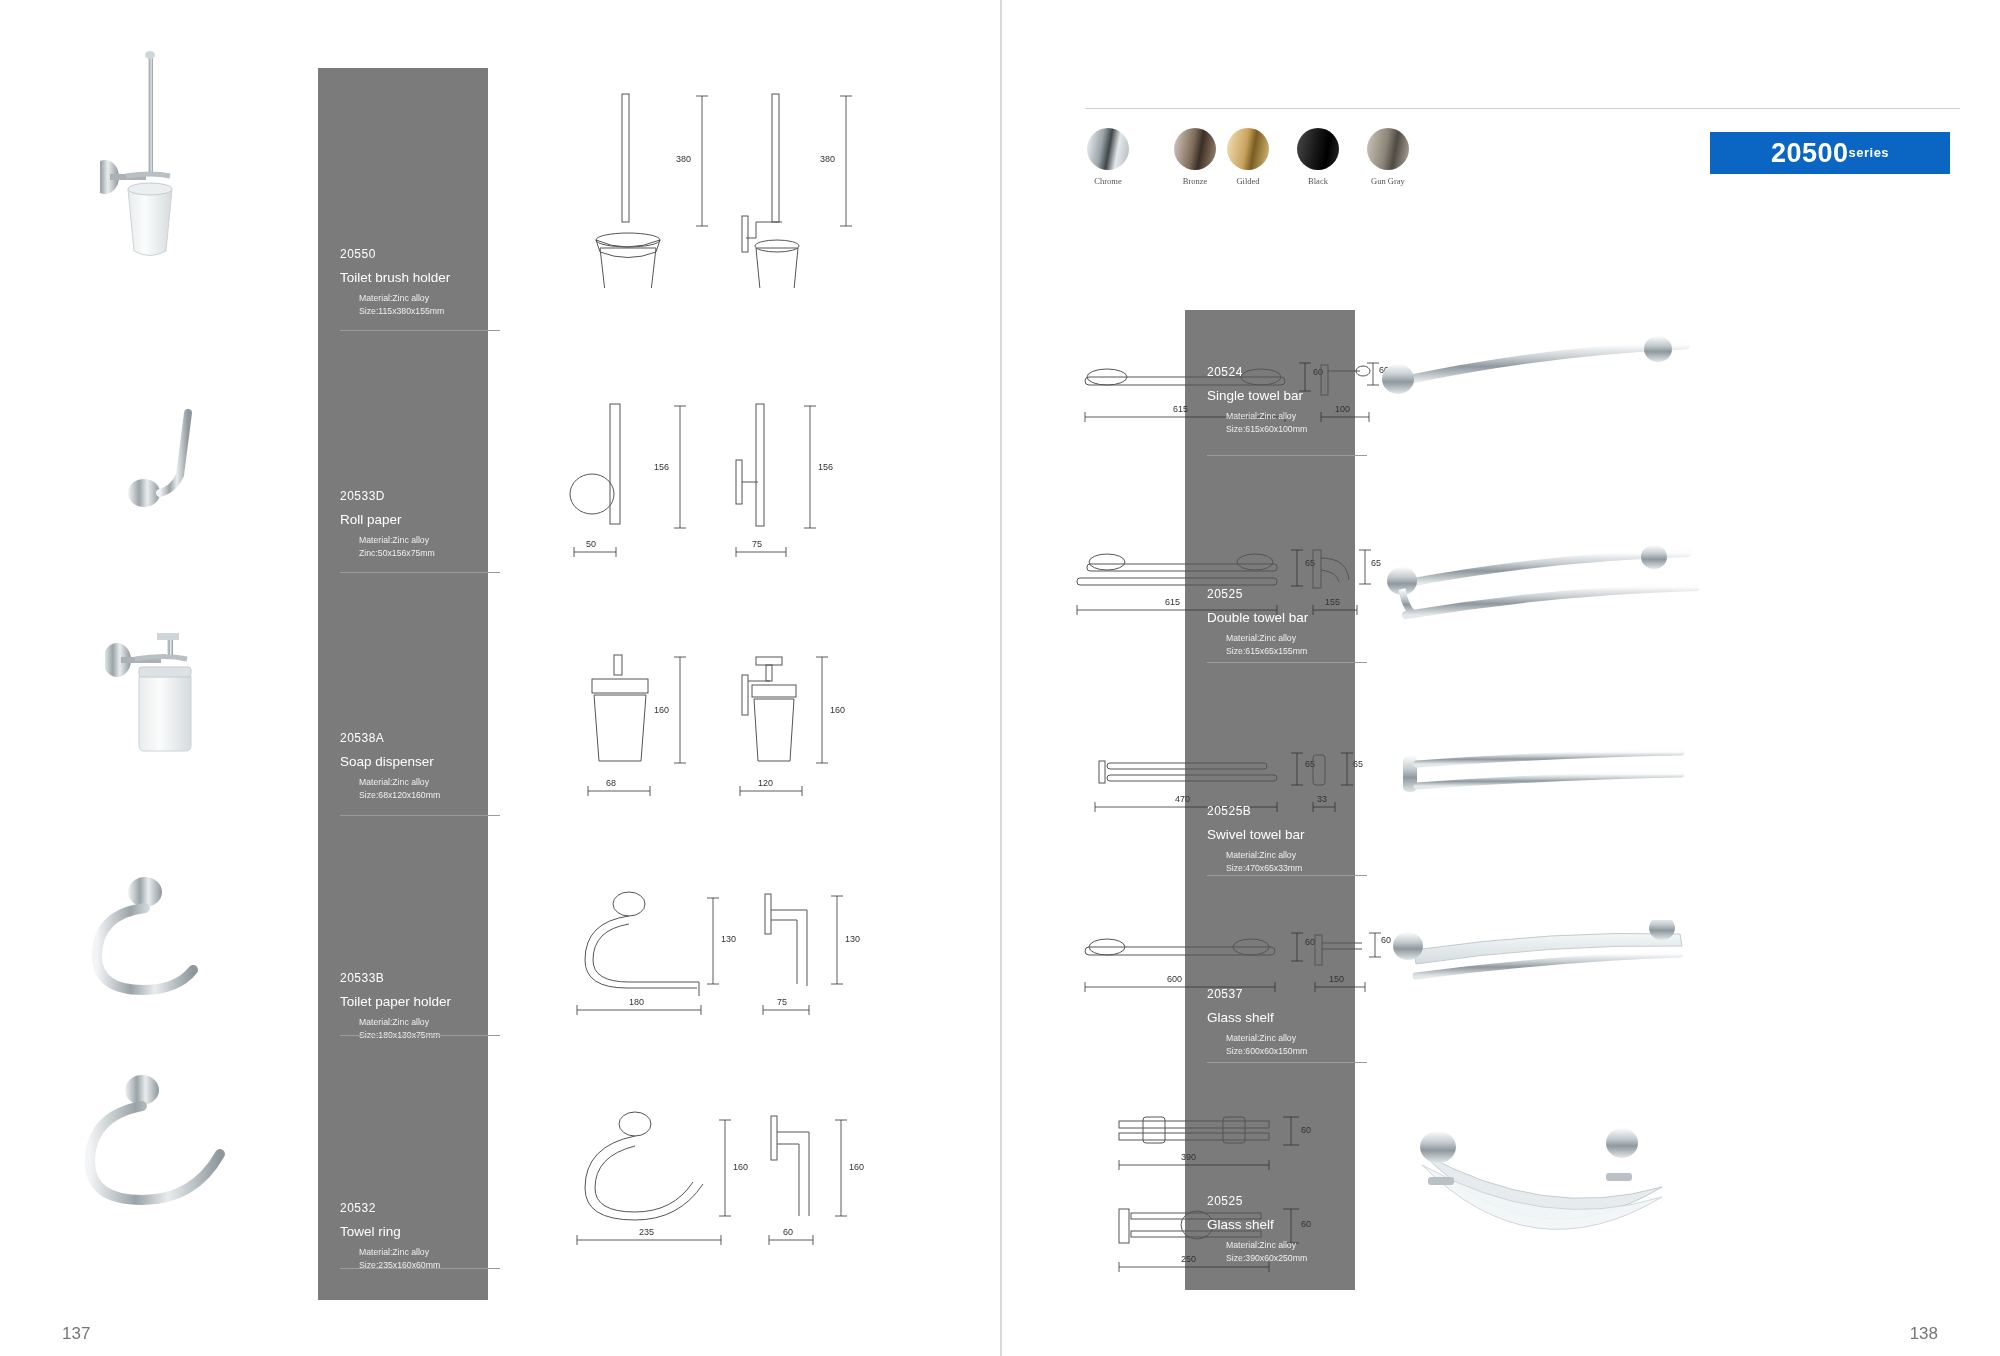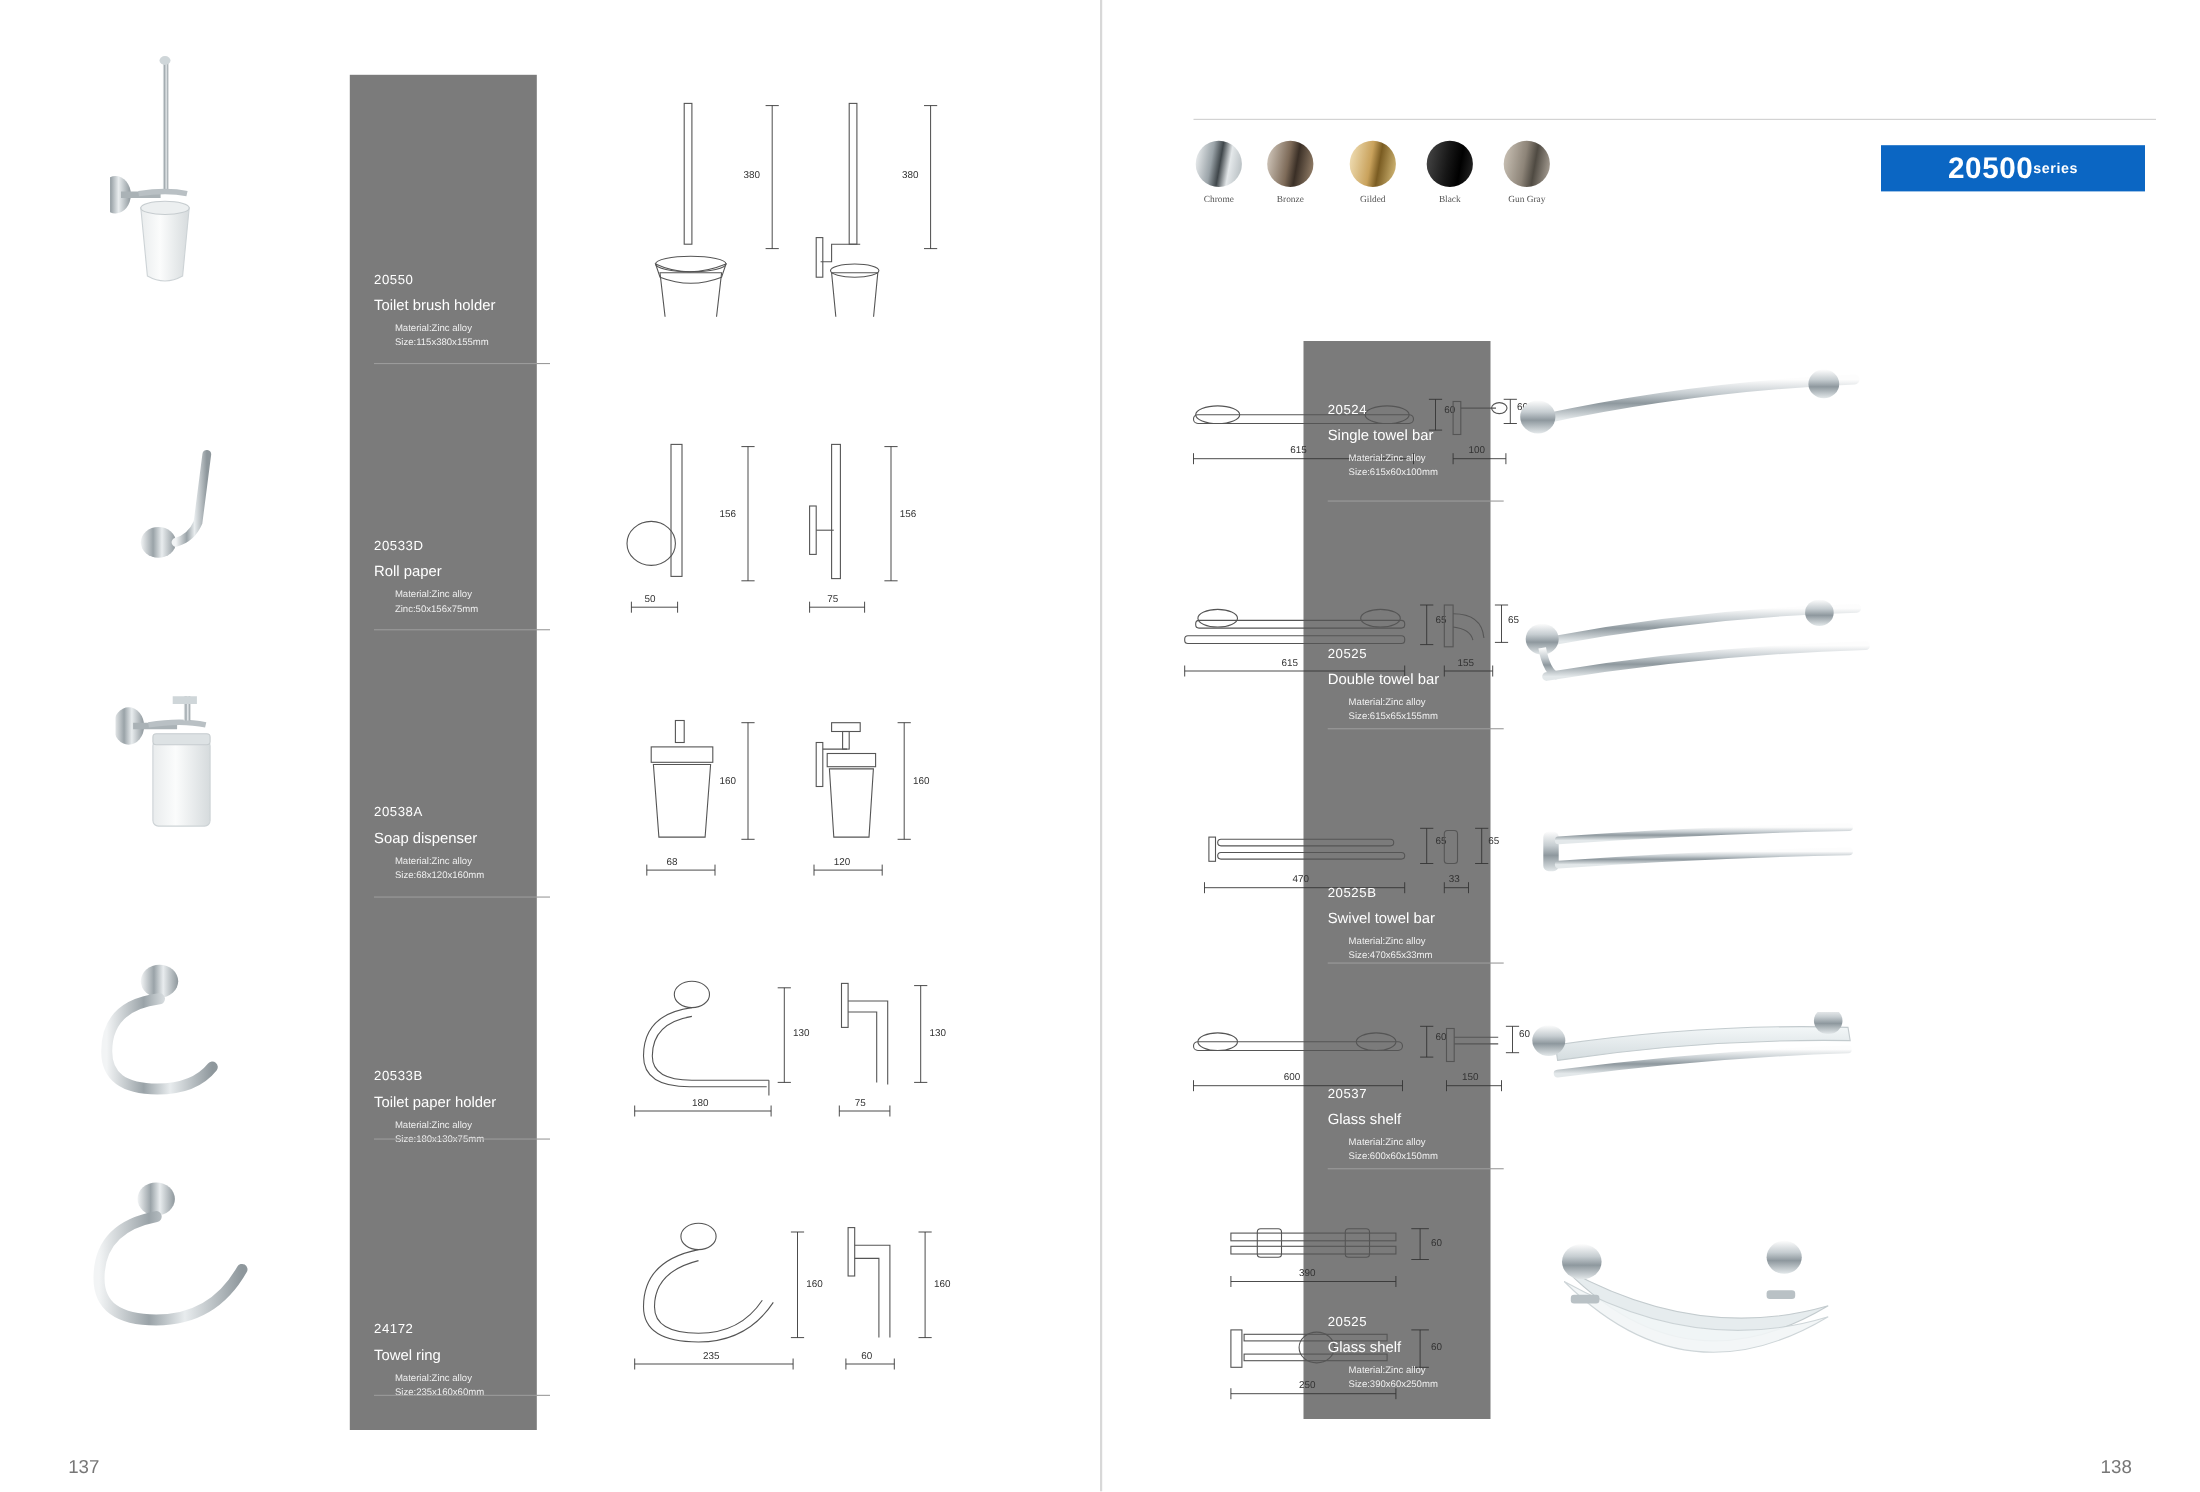--- a/index.html
+++ b/index.html
@@ -244,21 +244,21 @@
   </div>
 
   <div class="prod" style="left:80px;top:1070px;">
     <svg width="180" height="150" viewBox="0 0 180 150">
       <ellipse cx="62" cy="20" rx="17" ry="15" fill="url(#chr1)"></ellipse>
       <path d="M62 36 q-52 10 -52 56 q0 38 52 38 q52 0 78 -46" stroke="url(#chr1)" stroke-width="10" fill="none" stroke-linecap="round"></path>
     </svg>
   </div>
 
   <div class="spec-block" style="left:340px;top:1182px;">
-    <div class="spec-code">24172</div>
+    <div class="spec-code">20532</div>
     <div class="spec-name">Towel ring</div>
     <div class="spec-mat">Material:Zinc alloy</div>
     <div class="spec-mat">Size:235x160x60mm</div>
   </div>
   <div class="spec-rule" style="left:340px;top:1268px;"></div>
 
   <div class="dwg" style="left:555px;top:1100px;">
     <svg width="330" height="160" viewBox="0 0 330 160">
       <ellipse cx="80" cy="24" rx="16" ry="12" class="ln"></ellipse>
       <path d="M80 36 q-50 10 -50 52 q0 32 50 32 q44 0 68 -36" class="ln"></path>
@@ -286,21 +286,21 @@
 </div>
 
 <div class="page page-right">
 
   <div class="fin-rule" style="left:85px;top:108px;width:875px;"></div>
 
   <div class="fin" style="left:85px;top:128px;">
     <span class="dot" style="background:linear-gradient(100deg,#f6f8f9 0%,#9aa3a8 35%,#3f464a 52%,#e4e8ea 70%,#aeb6ba 100%);"></span>
     <span class="lab">Chrome</span>
   </div>
-  <div class="fin" style="left:150px;top:128px;">
+  <div class="fin" style="left:172px;top:128px;">
     <span class="dot" style="background:linear-gradient(100deg,#d8cfc4 0%,#7d6a58 45%,#3a2f26 62%,#a08a72 100%);"></span>
     <span class="lab">Bronze</span>
   </div>
   <div class="fin" style="left:225px;top:128px;">
     <span class="dot" style="background:linear-gradient(100deg,#f3e3bc 0%,#c9a25c 45%,#7a5c22 62%,#dcc27f 100%);"></span>
     <span class="lab">Gilded</span>
   </div>
   <div class="fin" style="left:295px;top:128px;">
     <span class="dot" style="background:linear-gradient(100deg,#4a4a4a 0%,#171717 45%,#000 70%,#2a2a2a 100%);"></span>
     <span class="lab">Black</span>

